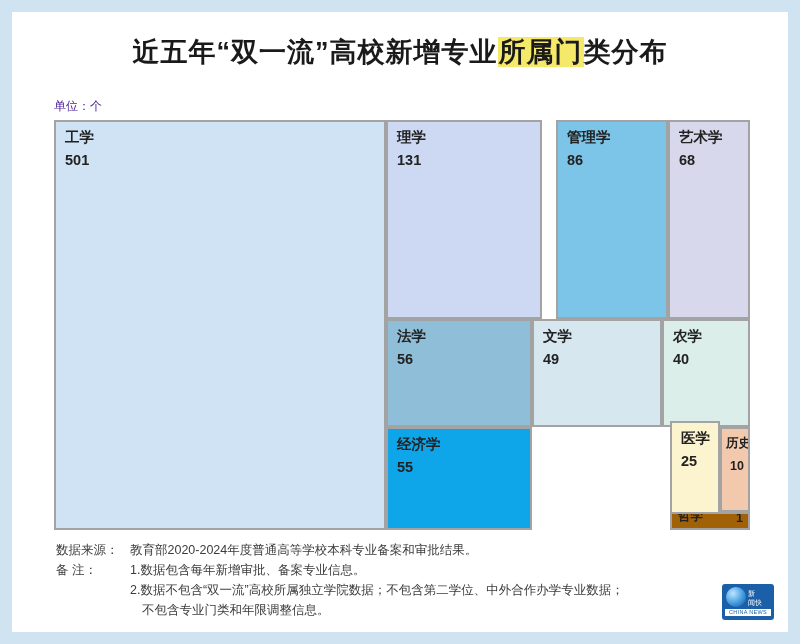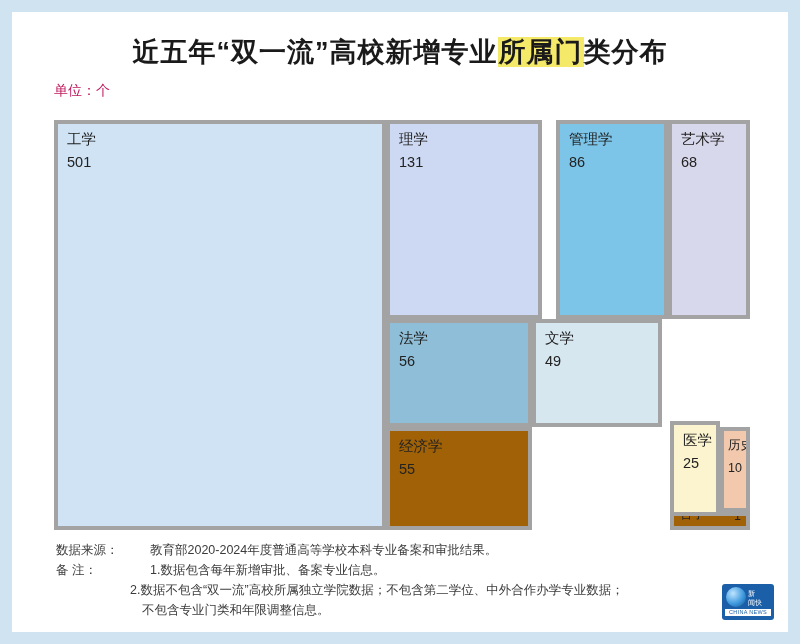--- a/index.html
+++ b/index.html
@@ -34,36 +34,37 @@
     letter-spacing: 1px;
     white-space: nowrap;
   }
   .title .hl {
     background: #f5e96a;
     padding: 0 1px;
   }
   .unit {
     position: absolute;
     left: 42px;
-    top: 70px;
-    font-size: 14px;
-    color: #be185d;
+    top: 86px;
+    font-size: 12px;
+    color: #4c1d95;
   }
   .treemap {
     position: absolute;
     left: 42px;
     top: 108px;
     width: 696px;
     height: 410px;
   }
   .cell {
     position: absolute;
     box-sizing: border-box;
-    border: 4px solid #a3a3a3;
+    border: 2px solid #a3a3a3;
     overflow: hidden;
+    font-weight: bold;
   }
   .cell .lbl {
     position: absolute;
     left: 9px;
     top: 6px;
     font-size: 14.5px;
     color: #222222;
     white-space: nowrap;
   }
   .cell .val {
@@ -97,21 +98,20 @@
     left: 44px;
     top: 528px;
     width: 700px;
     font-size: 12.5px;
     color: #3b3b3b;
     line-height: 20px;
   }
   .frow {
     display: flex;
     white-space: nowrap;
-    gap: 20px;
   }
   .fkey {
     width: 74px;
     flex: none;
   }
   .fval {
     flex: 1;
   }
   .findent {
     padding-left: 74px;
@@ -194,22 +194,26 @@
     <div class="cell" style="left:332px; top:199px; width:146px; height:108px; background:#8fbfd8;">
       <span class="lbl">法学</span>
       <span class="val">56</span>
     </div>
 
     <div class="cell" style="left:478px; top:199px; width:130px; height:108px; background:#d6e7f0;">
       <span class="lbl">文学</span>
       <span class="val">49</span>
     </div>
 
-
-    <div class="cell" style="left:332px; top:307px; width:146px; height:103px; background:#a16207;">
+    <div class="cell" style="left:608px; top:199px; width:88px; height:108px; background:#dbeee9;">
+      <span class="lbl">农学</span>
+      <span class="val">40</span>
+    </div>
+
+    <div class="cell" style="left:332px; top:307px; width:146px; height:103px; background:#0ea5e9;">
       <span class="lbl">经济学</span>
       <span class="val">55</span>
     </div>
 
 
     <div class="cell" style="left:616px; top:301px; width:50px; height:103px; background:#fcf4cf;">
       <span class="lbl">医学</span>
       <span class="val">25</span>
     </div>
 

